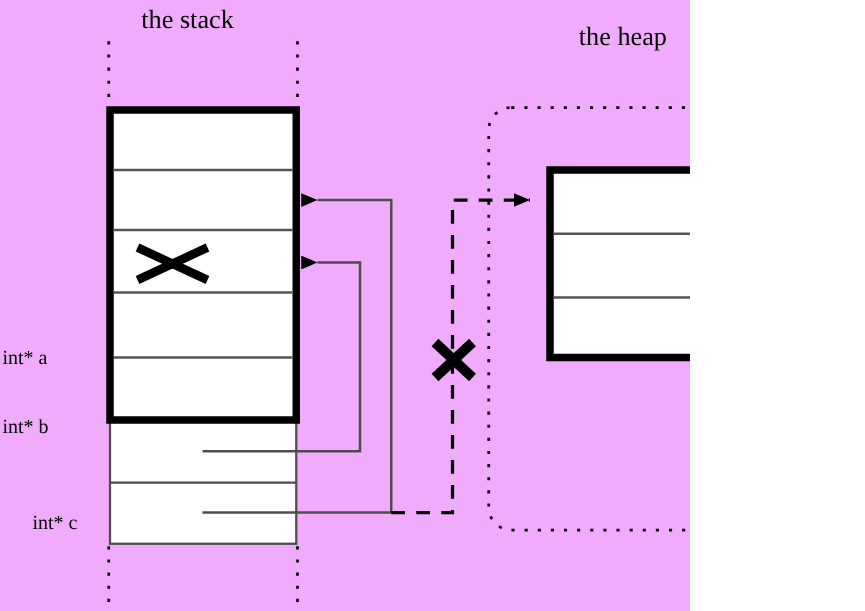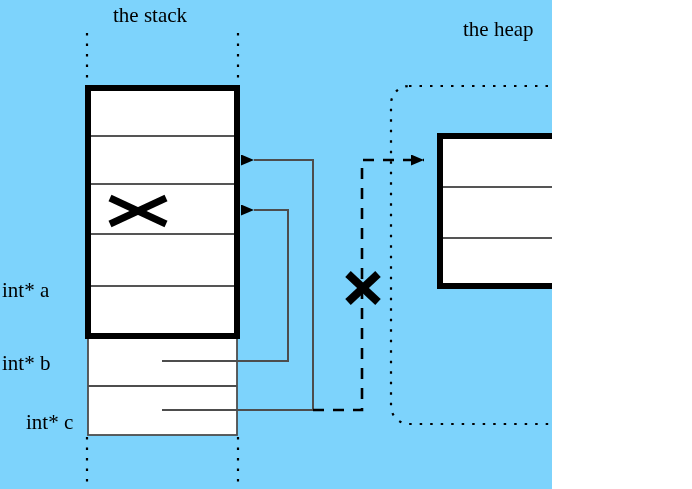--- a/index.html
+++ b/index.html
@@ -1,40 +1,40 @@
 <!DOCTYPE html>
 <html><head>
 <meta charset="utf-8">
 <style>
   html,body{margin:0;padding:0;background:#ffffff;}
   #canvas{
     position:relative;
     width:552px;height:489px;
-    background:#7dd3fc;
+    background:#f0abfc;
     font-family:"Liberation Serif","DejaVu Serif",serif;
     overflow:hidden;
   }
   svg{position:absolute;left:0;top:0;width:692px;height:489px;}
   .lbl{position:absolute;color:#000;white-space:nowrap;}
   .title{font-size:21px;}
-  .varlbl{font-size:21px;}
+  .varlbl{font-size:16px;}
   .cellval{font-size:21px;}
 </style>
 </head>
 <body>
 
 <div id="canvas">
 
   <div class="lbl title" style="left:113px;top:3px;">the stack</div>
 
   <div class="lbl title" style="left:463px;top:17px;">the heap</div>
 
   <div class="lbl varlbl" style="left:2px;top:278px;">int* a</div>
 
-  <div class="lbl varlbl" style="left:2px;top:351px;">int* b</div>
+  <div class="lbl varlbl" style="left:2px;top:333px;">int* b</div>
 
   <div class="lbl varlbl" style="left:2px;top:410px;margin-left:24px;">int* c</div>
 
   <div class="lbl cellval" style="left:131px;top:101px;">14</div>
 
   <div class="lbl cellval" style="left:131px;top:149px;">13</div>
 
   <div class="lbl cellval" style="left:131px;top:198px;">12</div>
 
   <div class="lbl cellval" style="left:186px;top:198px;">7</div>

